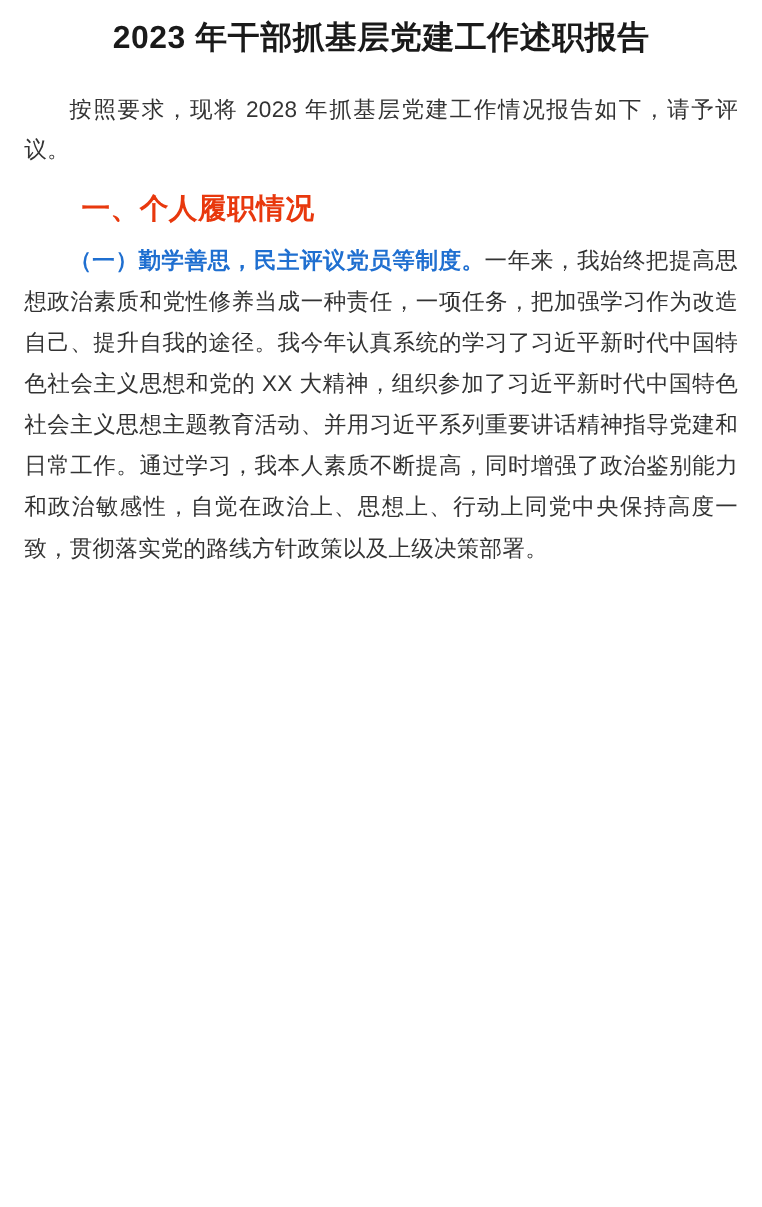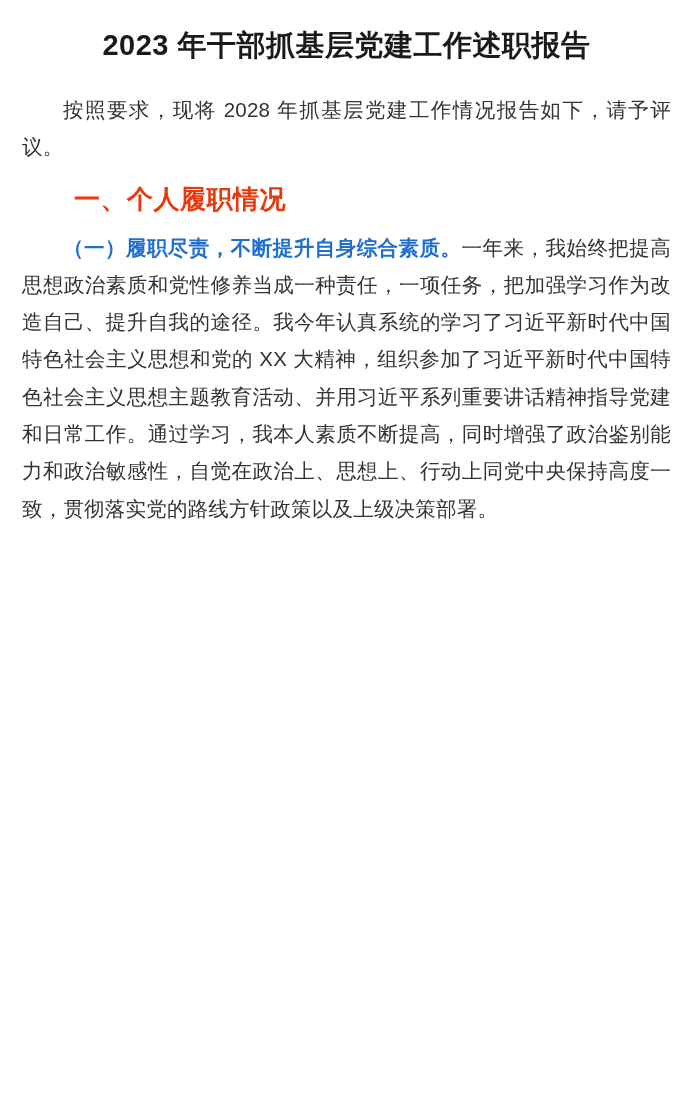--- a/index.html
+++ b/index.html
@@ -10,21 +10,21 @@
   body {
     width: 693px;
     min-height: 1097px;
     font-family: "Liberation Sans", "DejaVu Sans", sans-serif;
     color: #222222;
   }
   .page {
     width: 693px;
     min-height: 1097px;
     box-sizing: border-box;
-    padding: 22px 22px 10px 22px;
+    padding: 12px 22px 10px 22px;
     background: #ffffff;
   }
   .doc-title {
     font-size: 29px;
     font-weight: bold;
     color: #1a1a1a;
     text-align: center;
     line-height: 1.35;
     letter-spacing: 0.5px;
     margin: 4px 0 26px 0;
@@ -65,19 +65,19 @@
 
 <div class="page">
 
   <h1 class="doc-title">2023 年干部抓基层党建工作述职报告</h1>
 
   <p class="para indent">按照要求，现将 2028 年抓基层党建工作情况报告如下，请予评议。</p>
 
   <p class="heading-red">一、个人履职情况</p>
 
   <p class="para indent">
-    <span class="sub-blue">（一）履职尽责，不断提升自身综合素质。</span><span class="body-text">一年来，我始终把提高思想政治素质和党性修养当成一种责任，一项任务，把加强学习作为改造自己、提升自我的途径。我今年认真系统的学习了习近平新时代中国特色社会主义思想和党的 XX 大精神，组织参加了习近平新时代中国特色社会主义思想主题教育活动、并用习近平系列重要讲话精神指导党建和日常工作。通过学习，我本人素质不断提高，同时增强了政治鉴别能力和政治敏感性，自觉在政治上、思想上、行动上同党中央保持高度一致，贯彻落实党的路线方针政策以及上级决策部署。</span>
+    <span class="sub-blue">（一）勤学善思，民主评议党员等制度。</span><span class="body-text">一年来，我始终把提高思想政治素质和党性修养当成一种责任，一项任务，把加强学习作为改造自己、提升自我的途径。我今年认真系统的学习了习近平新时代中国特色社会主义思想和党的 XX 大精神，组织参加了习近平新时代中国特色社会主义思想主题教育活动、并用习近平系列重要讲话精神指导党建和日常工作。通过学习，我本人素质不断提高，同时增强了政治鉴别能力和政治敏感性，自觉在政治上、思想上、行动上同党中央保持高度一致，贯彻落实党的路线方针政策以及上级决策部署。</span>
   </p>
 
   <div class="spacer-sm"></div>
 
 
 </div>
 
 </body></html>

